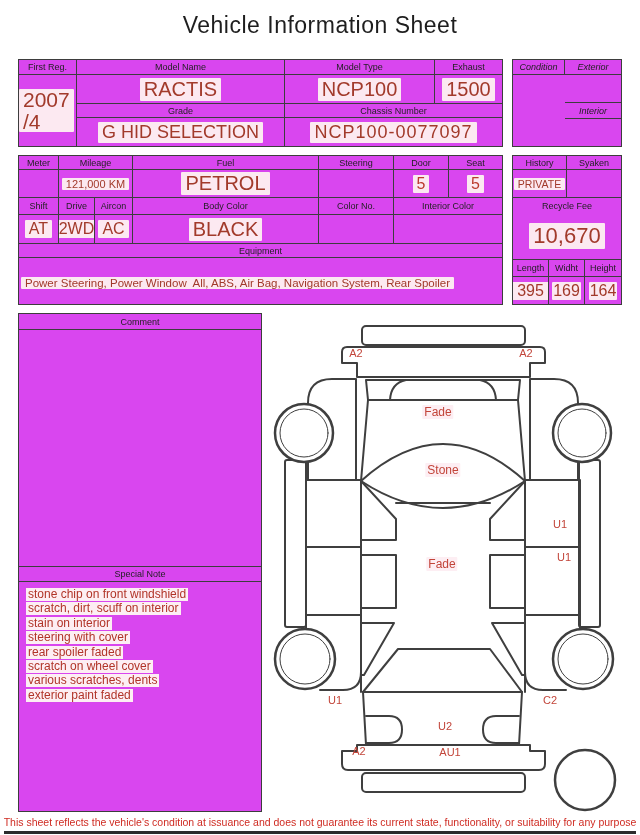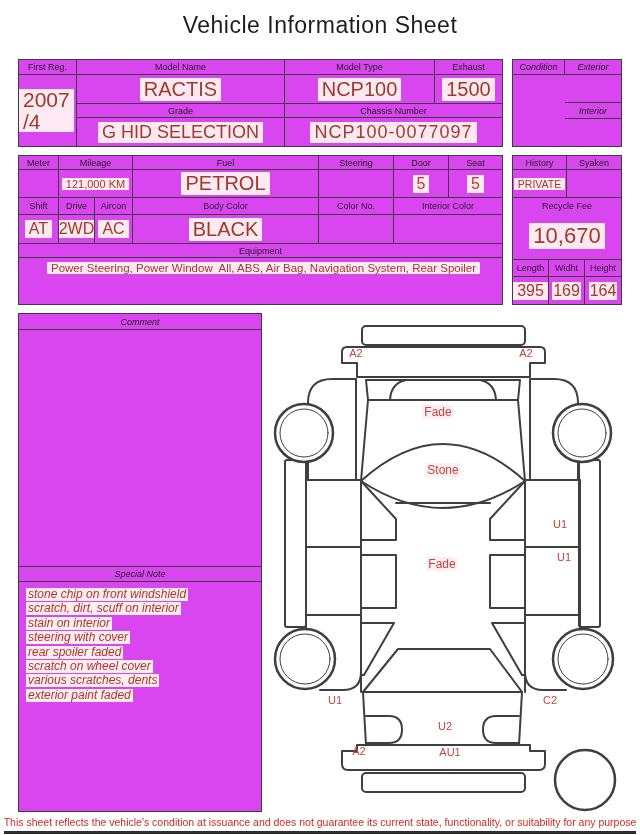--- a/index.html
+++ b/index.html
@@ -137,21 +137,21 @@
           <span class="val big hl">BLACK</span>
         </div>
       <div class="cell br bb" style="grid-area:4/5">
           <span class="val sm"></span>
         </div>
       <div class="cell bb" style="grid-area:4/6/5/8">
           <span class="val sm"></span>
         </div>
 
       <div class="cell hd bb" style="grid-area:5/1/6/8">Equipment</div>
-      <div class="cell left" style="grid-area:6/1/7/8;align-items:flex-start;padding-top:4px;margin-left:26px;">
+      <div class="cell left" style="grid-area:6/1/7/8;align-items:center;padding-top:4px;">
         <span class="val hl" style="font-size:11.5px;white-space:pre;margin-left:2px;">Power Steering, Power Window  All, ABS, Air Bag, Navigation System, Rear Spoiler</span>
       </div>
     </div>
   </div>
 
   <div class="box" style="left:512px;top:155px;width:110px;height:150px;">
     <div class="stack">
       <div class="grid" style="height:42px;flex:0 0 42px;grid-template-columns:54px 1fr;grid-template-rows:14px 1fr;">
         <div class="cell hd br bb" style="grid-area:1/1">History</div>
         <div class="cell hd bb" style="grid-area:1/2">Syaken</div>
@@ -178,21 +178,21 @@
         <div class="cell br" style="grid-area:2/2">
             <span class="val hl" style="font-size:16px;padding:0 1px;">169</span>
           </div>
         <div class="cell" style="grid-area:2/3">
             <span class="val hl" style="font-size:16px;padding:0 1px;">164</span>
           </div>
       </div>
     </div>
   </div>
 
-  <div class="box" style="left:18px;top:313px;width:244px;height:499px;font-style:italic;">
+  <div class="box" style="left:18px;top:313px;width:244px;height:499px;">
     <div class="stack">
       <div class="cell hd bb" style="height:16px;flex:0 0 16px;">Comment</div>
       <div class="cell" style="height:236px;flex:0 0 236px;">
           <span class="val sm"></span>
         </div>
       <div class="cell hd bt bb" style="height:16px;flex:0 0 16px;">Special Note</div>
       <div class="stack" style="flex:1;padding:6px 6px 0 7px;align-items:flex-start;">
         <span class="note-line">stone chip on front windshield</span>
         <span class="note-line">scratch, dirt, scuff on interior</span>
         <span class="note-line">stain on interior</span>

